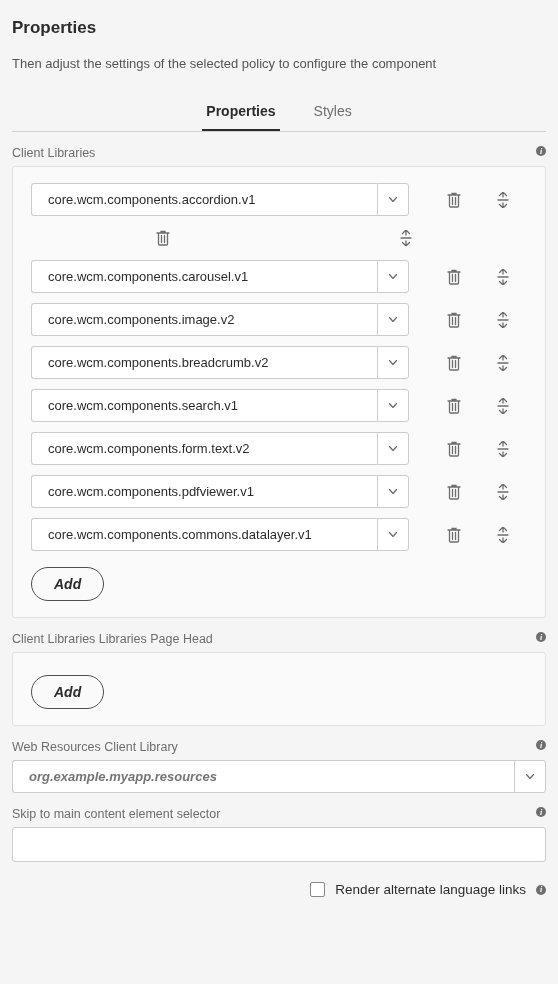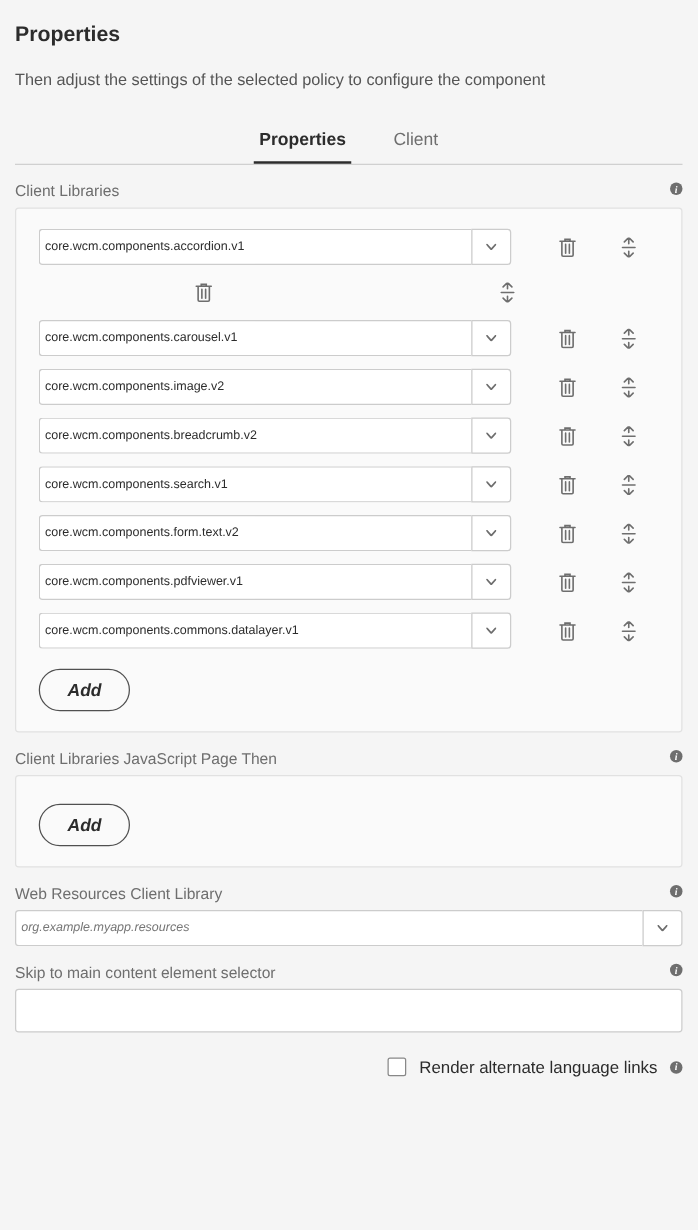--- a/index.html
+++ b/index.html
@@ -81,22 +81,22 @@
     }
     .combo {
       display: flex;
       flex: 0 0 378px;
     }
     .combo-input {
       flex: 1;
       border: 1px solid #ccc;
       border-right: none;
       border-radius: 3px 0 0 3px;
-      padding: 8px 4px;
-      font-size: 10px;
+      padding: 8px 16px;
+      font-size: 13px;
       background: #fff;
       color: #2c2c2c;
       outline: none;
     }
     .combo-btn {
       width: 32px;
       border: 1px solid #ccc;
       border-radius: 0 3px 3px 0;
       background: #fff;
       cursor: pointer;
@@ -132,20 +132,21 @@
       margin-top: 6px;
       font-style: italic;
     }
     .full-combo {
       display: flex;
       width: 100%;
     }
     .full-combo .combo-input {
       font-style: italic;
       color: #8e8e8e;
+      font-weight: bold;
     }
     .text-input {
       width: 100%;
       border: 1px solid #ccc;
       border-radius: 3px;
       padding: 9px;
       background: #fff;
       font-size: 13px;
       outline: none;
     }
@@ -173,21 +174,21 @@
   </style>
 </head>
 <body>
 
 <div class="container">
   <h1 class="page-title">Properties</h1>
   <p class="page-subtitle">Then adjust the settings of the selected policy to configure the component</p>
 
   <div class="tabs">
     <div class="tab active">Properties</div>
-    <div class="tab">Client</div>
+    <div class="tab">Styles</div>
   </div>
 
   
   <div class="section-label-row">
     <span class="section-label">Client Libraries</span>
     <span class="info-icon">i</span>
   </div>
   <div class="box">
     <div id="client-lib-rows">
         <div class="row">
@@ -379,21 +380,21 @@
               </svg>
             </div>
           </div>
         </div>
       </div>
     <button class="add-btn">Add</button>
   </div>
 
   
   <div class="section-label-row">
-    <span class="section-label">Client Libraries JavaScript Page Then</span>
+    <span class="section-label">Client Libraries Libraries Page Head</span>
     <span class="info-icon">i</span>
   </div>
   <div class="box">
     <button class="add-btn">Add</button>
   </div>
 
   
   <div class="section-label-row">
     <span class="section-label">Web Resources Client Library</span>
     <span class="info-icon">i</span>

